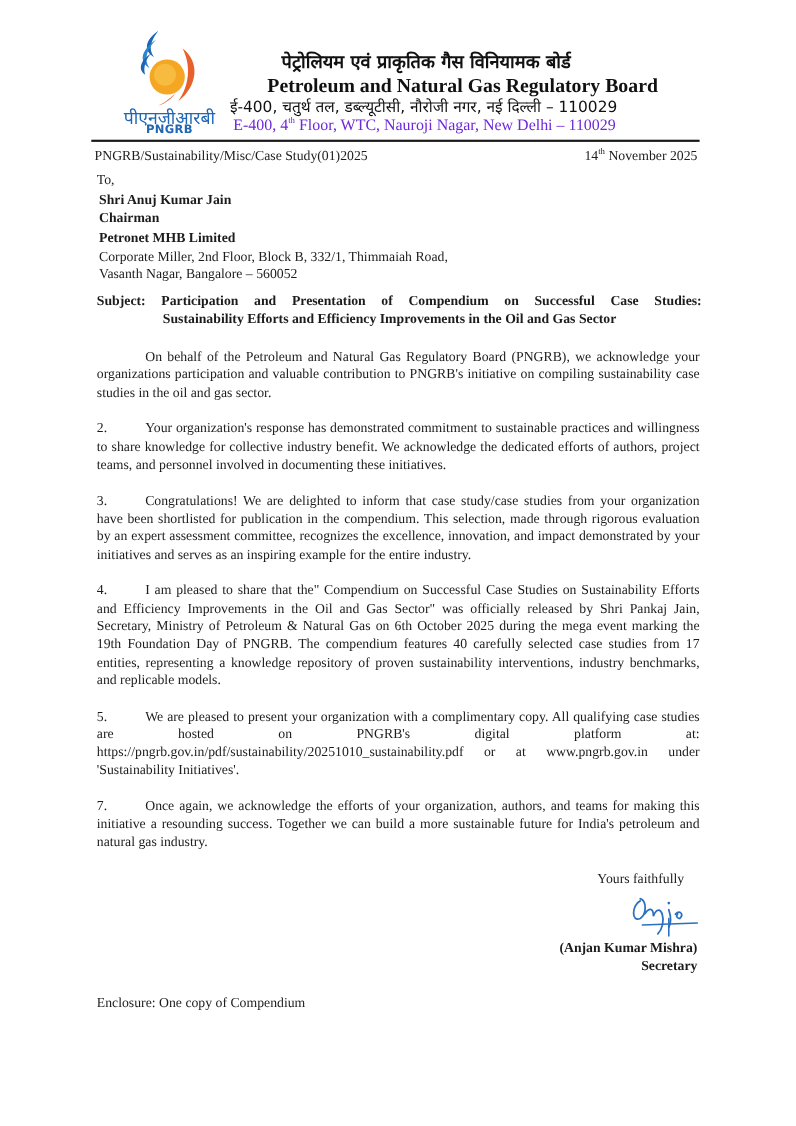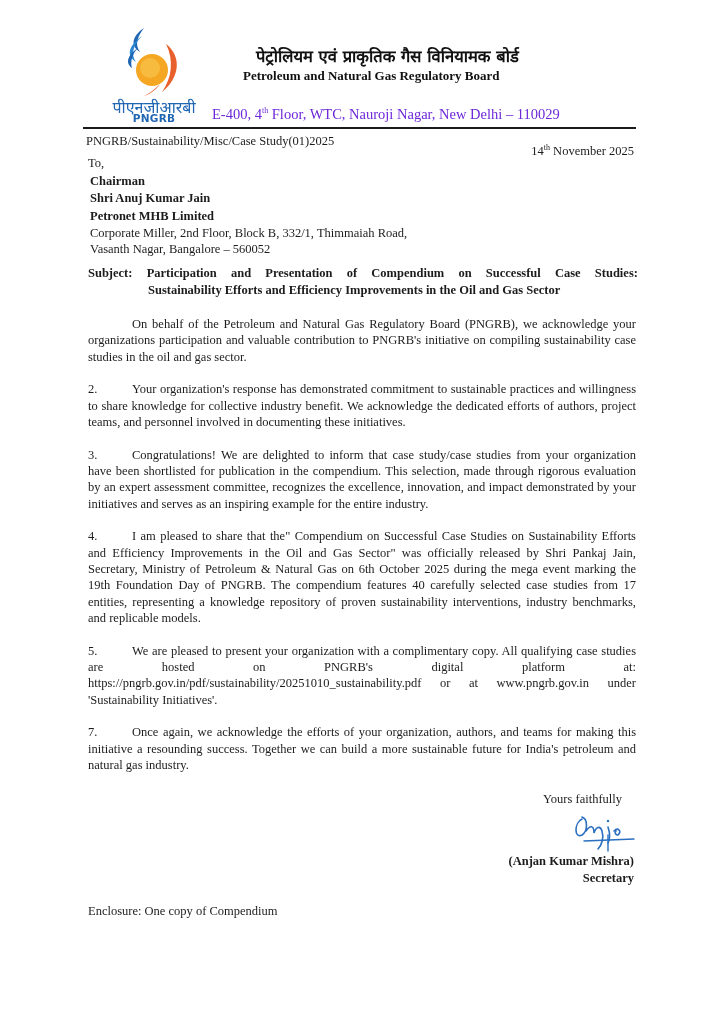--- a/index.html
+++ b/index.html
@@ -10,29 +10,29 @@
   
   .logo { position: absolute; left: 104px; top: 26px; width: 100px; height: 102px; }
   .logo svg { position: absolute; left: 10px; top: 0; }
   .logo-hindi { position: absolute; left: 0; top: 70px; width: 100px; text-align: center;
                 font-family: "DejaVu Sans", sans-serif; font-size: 16px; color: #1f66b3; }
   .logo-en { position: absolute; left: 0; top: 86px; width: 100px; text-align: center;
              font-family: "DejaVu Sans", sans-serif; font-size: 10.5px; font-weight: bold; color: #1f66b3; letter-spacing: 0.3px; }
 
   .lh-hindi-title { position: absolute; left: 256px; top: 44px; font-family: "DejaVu Sans", sans-serif;
                     font-size: 16.5px; font-weight: bold; color: #111; }
-  .lh-en-title { position: absolute; left: 243px; top: 68px; font-size: 13px; font-weight: bold; color: #111; }
+  .lh-en-title { position: absolute; left: 243px; top: 68px; font-size: 18px; font-weight: bold; color: #111; }
   .lh-hindi-addr { position: absolute; left: 209px; top: 87px; font-family: "DejaVu Sans", sans-serif;
                    font-size: 14px; color: #111; }
   .lh-en-addr { position: absolute; left: 212px; top: 106px; font-size: 14.5px; color: #6d28d9; }
   .lh-en-addr sup, .dateline sup { font-size: 8px; vertical-align: super; line-height: 0; }
   .rule { position: absolute; left: 83px; top: 127px; width: 553px; height: 2px; background: #1a1a1a; }
 
   .refline { position: absolute; left: 86px; top: 134px; font-size: 12.5px; }
-  .dateline { position: absolute; right: 90px; top: 144px; font-size: 12.5px; }
+  .dateline { position: absolute; right: 90px; top: 134px; font-size: 12.5px; }
 
   
   .addr { position: absolute; left: 88px; top: 155px; font-size: 12.5px; line-height: 17.5px; }
   .addr .b { font-weight: bold; margin-left: 2px; }
   .addr div { white-space: nowrap; }
   .addr .indent { margin-left: 2px; }
 
   
   .subject { position: absolute; left: 88px; top: 265px; width: 550px; font-size: 12.5px; font-weight: bold; line-height: 17px; }
   .subject .line1 { display: flex; justify-content: space-between; }
@@ -67,30 +67,31 @@
 
       <path d="M52 18 C68 30, 66 52, 48 66 C58 52, 60 34, 52 18 Z" fill="#e8602c"></path>
       <path d="M46 58 C42 64, 36 68, 30 70 C38 66, 42 62, 46 58 Z" fill="#e8602c"></path>
     </svg>
     <div class="logo-hindi">पीएनजीआरबी</div>
     <div class="logo-en">PNGRB</div>
   </div>
 
   <div class="lh-hindi-title">पेट्रोलियम एवं प्राकृतिक गैस विनियामक बोर्ड</div>
   <div class="lh-en-title">Petroleum and Natural Gas Regulatory Board</div>
+  <div class="lh-hindi-addr">ई-400, चतुर्थ तल, डब्ल्यूटीसी, नौरोजी नगर, नई दिल्ली – 110029</div>
   <div class="lh-en-addr"><span>E-400, 4</span><sup>th</sup><span> Floor, WTC, Nauroji Nagar, New Delhi – 110029</span></div>
   <div class="rule"></div>
 
   <div class="refline">PNGRB/Sustainability/Misc/Case Study(01)2025</div>
   <div class="dateline"><span>14</span><sup>th</sup><span> November 2025</span></div>
 
   <div class="addr">
     <div>To,</div>
+    <div class="b">Shri Anuj Kumar Jain</div>
     <div class="b">Chairman</div>
-    <div class="b">Shri Anuj Kumar Jain</div>
     <div class="b">Petronet MHB Limited</div>
     <div class="indent" style="line-height:16px">Corporate Miller, 2nd Floor, Block B, 332/1, Thimmaiah Road,</div>
     <div class="indent" style="line-height:16px">Vasanth Nagar, Bangalore – 560052</div>
   </div>
 
   <div class="subject">
     <div class="line1">
       <span>Subject:</span>
       <span>Participation</span>
       <span>and</span>

